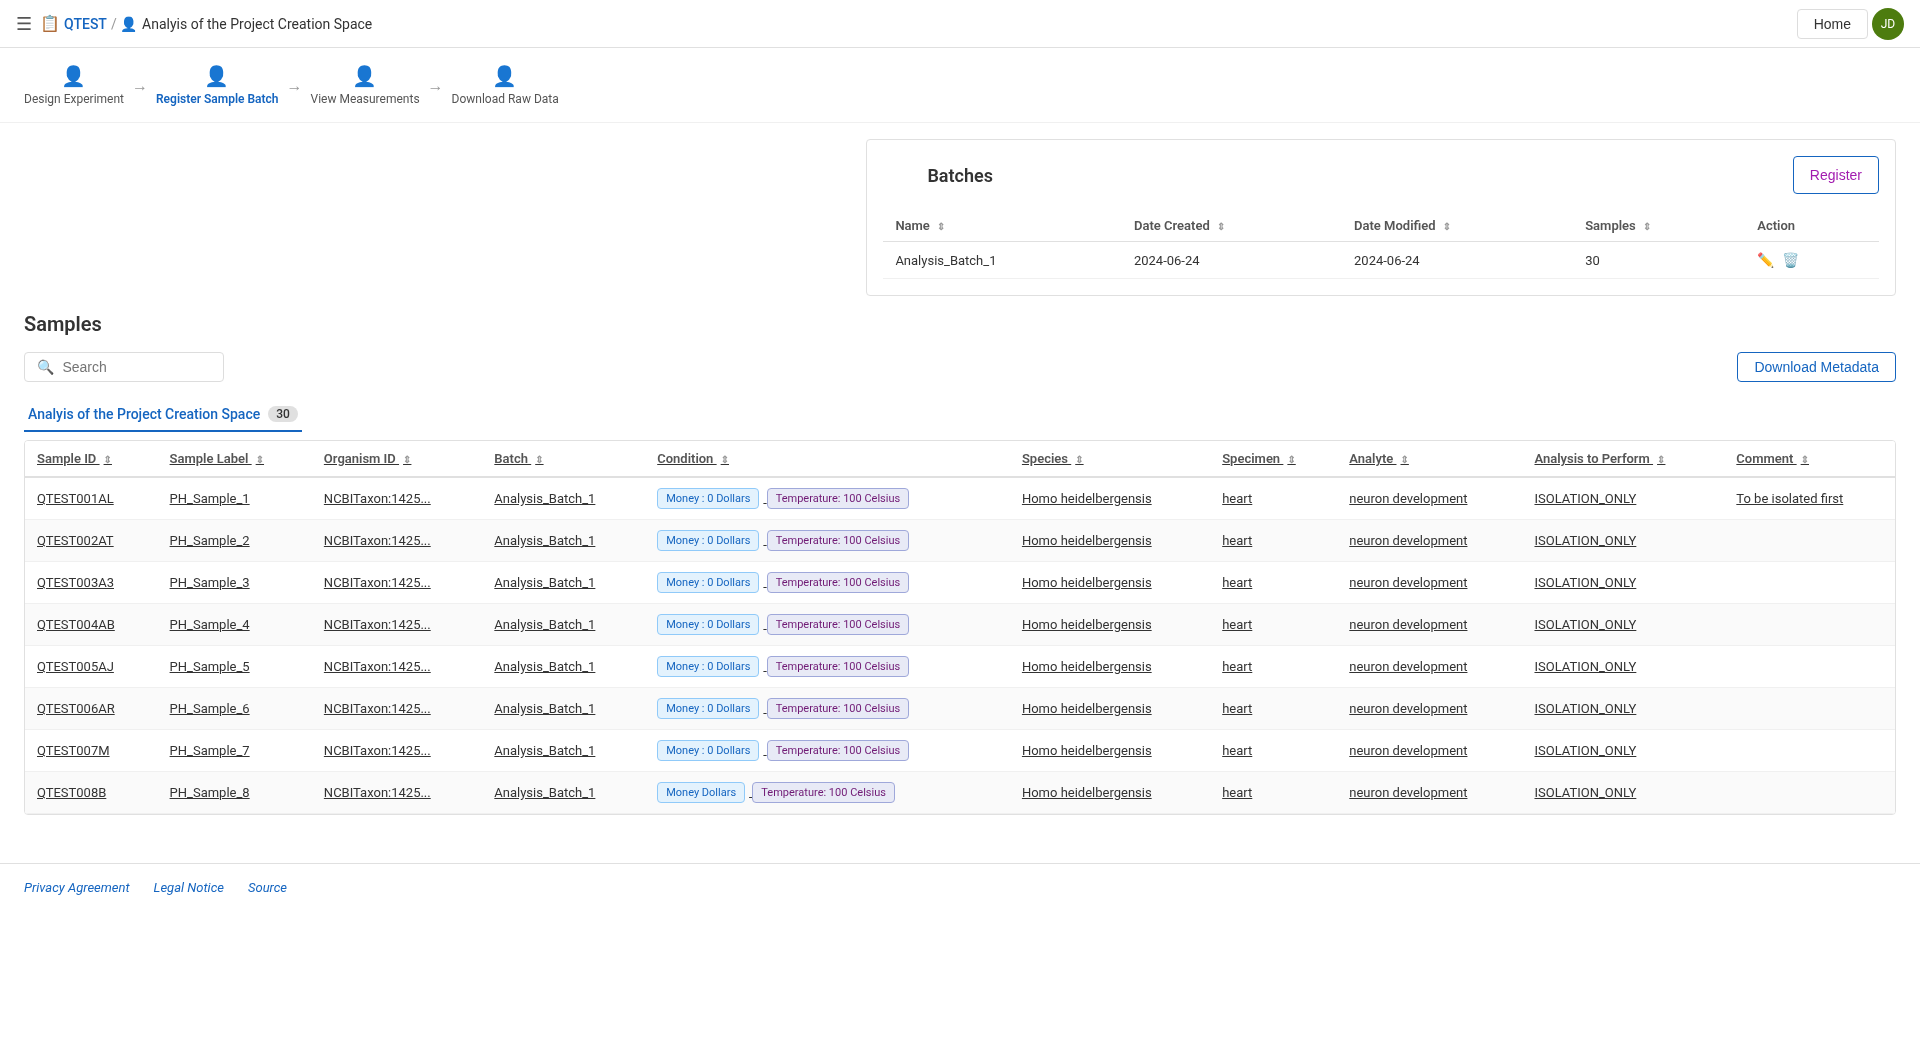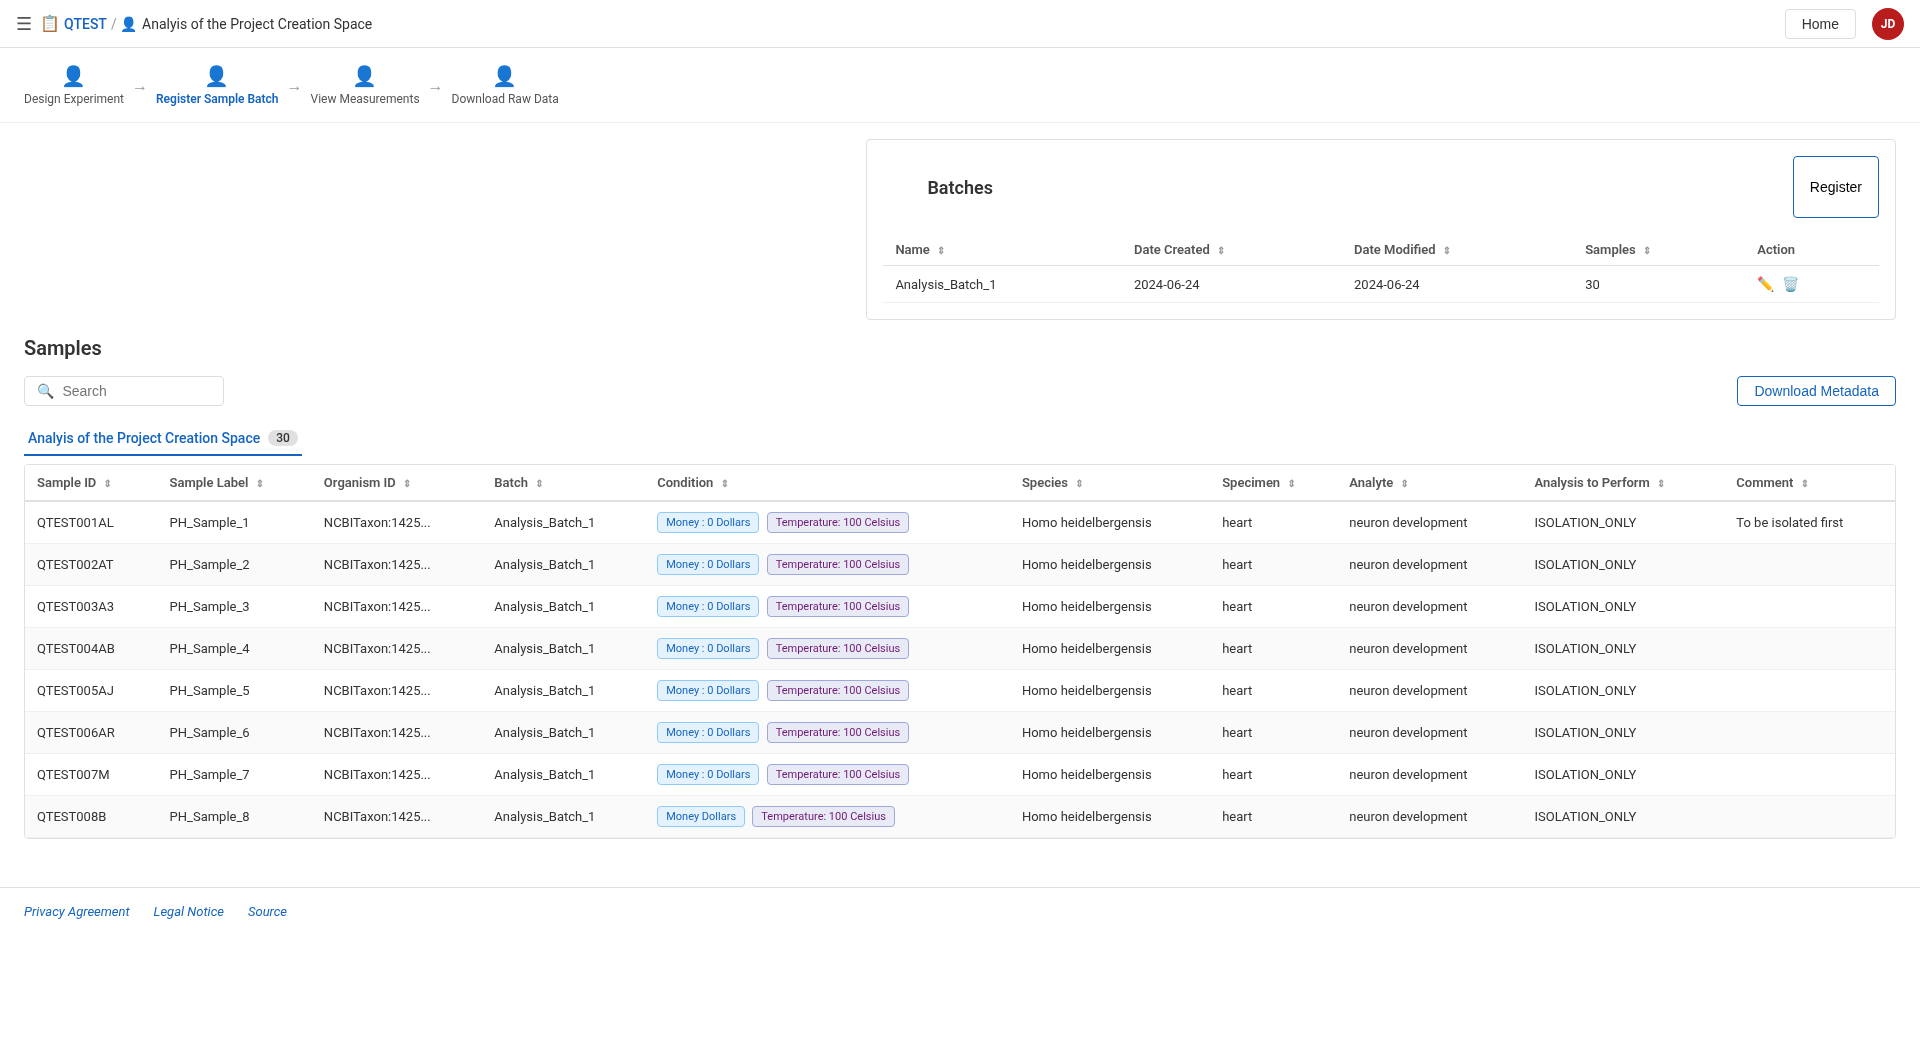--- a/index.html
+++ b/index.html
@@ -10,29 +10,29 @@
       display: flex; align-items: center; justify-content: space-between;
       padding: 0 16px; height: 48px; border-bottom: 1px solid #e0e0e0;
       background: #fff;
     }
     .top-nav-left { display: flex; align-items: center; gap: 8px; }
     .hamburger-icon { cursor: pointer; color: #555; font-size: 18px; }
     .nav-breadcrumb { display: flex; align-items: center; gap: 4px; font-size: 14px; color: #555; }
     .nav-breadcrumb .project-icon { color: #1565c0; font-size: 16px; }
     .nav-breadcrumb .separator { color: #999; }
     .nav-breadcrumb .experiment-icon { color: #555; font-size: 14px; }
-    .top-nav-right { display: flex; align-items: center; gap: 16px; }
+    .top-nav-right { display: flex; align-items: center; gap: 4px; }
     .home-btn {
       padding: 6px 16px; border: 1px solid #ddd; border-radius: 4px;
       background: #fff; color: #333; cursor: pointer; font-size: 14px;
     }
     .avatar {
       width: 32px; height: 32px; border-radius: 50%;
-      background: #b91c1c; color: #fff; display: flex; align-items: center;
-      justify-content: center; font-size: 12px; font-weight: bold;
+      background: #4d7c0f; color: #fff; display: flex; align-items: center;
+      justify-content: center; font-size: 12px; font-weight: normal;
     }
 
     
     .workflow-steps {
       display: flex; align-items: center; padding: 16px 24px;
       border-bottom: 1px solid #f0f0f0; gap: 8px;
     }
     .step {
       display: flex; flex-direction: column; align-items: center;
       gap: 4px; cursor: pointer; min-width: 80px;
@@ -51,22 +51,22 @@
       margin-left: 45%; border: 1px solid #e0e0e0; border-radius: 4px;
       padding: 16px; margin-bottom: 16px;
     }
     .batches-header {
       display: flex; justify-content: space-between; align-items: center;
       margin-bottom: 16px;
       margin-left: 44px;
     }
     .batches-title { font-size: 18px; font-weight: 600; color: #333; }
     .register-btn {
-      padding: 22px 16px; border: 1px solid #1565c0; border-radius: 4px;
-      background: #fff; color: #000000; cursor: pointer; font-size: 14px;
+      padding: 10px 16px; border: 1px solid #1565c0; border-radius: 4px;
+      background: #fff; color: #a21caf; cursor: pointer; font-size: 14px;
     }
     .batches-table { width: 100%; border-collapse: collapse; margin-top: 7px; }
     .batches-table th {
       text-align: left; padding: 8px 12px; font-size: 13px; font-weight: 600;
       color: #555; border-bottom: 1px solid #e0e0e0; white-space: nowrap;
     }
     .batches-table td {
       padding: 10px 12px; font-size: 13px; border-bottom: 1px solid #f0f0f0;
     }
     .sort-icon { font-size: 10px; color: #999; margin-left: 4px; }
@@ -101,21 +101,21 @@
       color: #1565c0; font-size: 14px; font-weight: 500; cursor: pointer;
     }
     .tab-count {
       background: #e0e0e0; color: #333; border-radius: 10px;
       padding: 1px 8px; font-size: 12px;
     }
 
     
     .samples-table-wrapper {
       border: 1px solid #e0e0e0; border-radius: 4px; overflow-x: auto;
-      margin-top: 8px; max-height: 380px; overflow-y: auto;
+      margin-top: 8px; max-height: 380px; overflow-y: auto; text-decoration: underline;
     }
     .samples-table { width: 100%; border-collapse: collapse; }
     .samples-table th {
       text-align: left; padding: 10px 12px; font-size: 13px; font-weight: 600;
       color: #555; border-bottom: 2px solid #e0e0e0; white-space: nowrap;
       background: #fff; position: sticky; top: 0;
     }
     .samples-table td {
       padding: 10px 12px; font-size: 13px; border-bottom: 1px solid #f0f0f0;
       vertical-align: middle;

